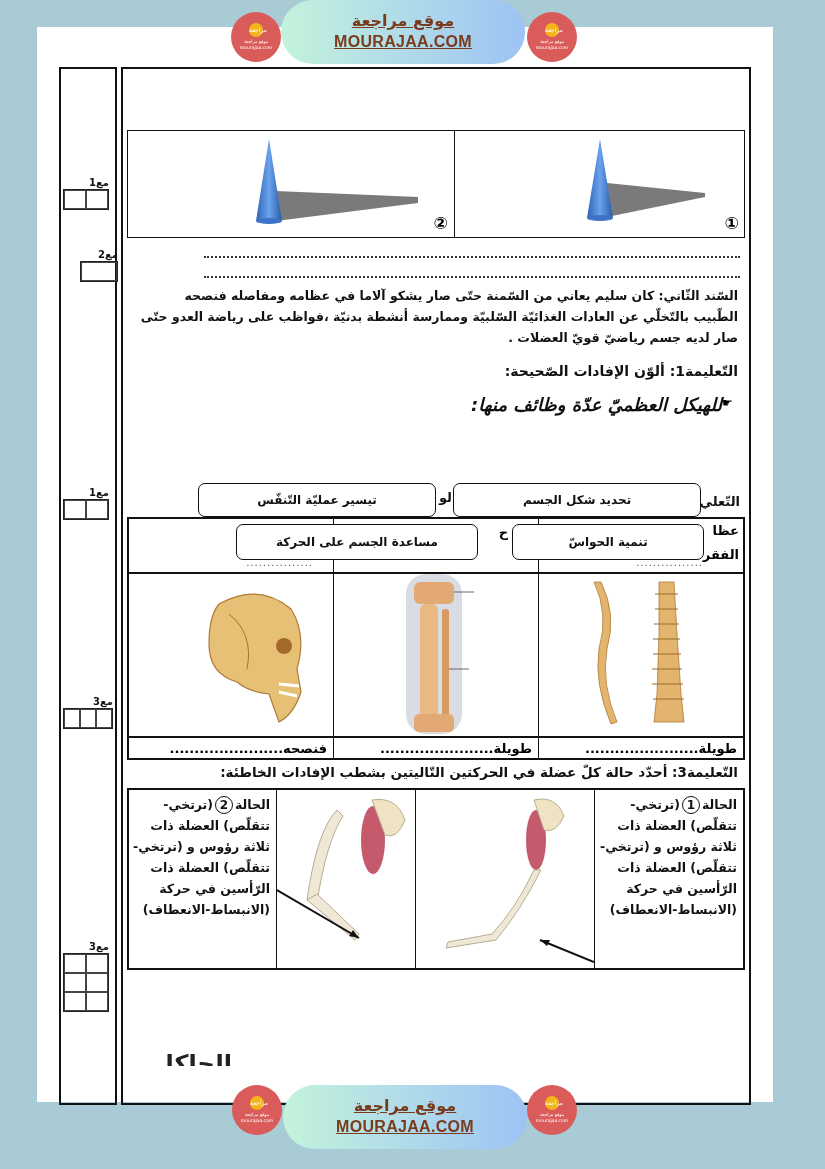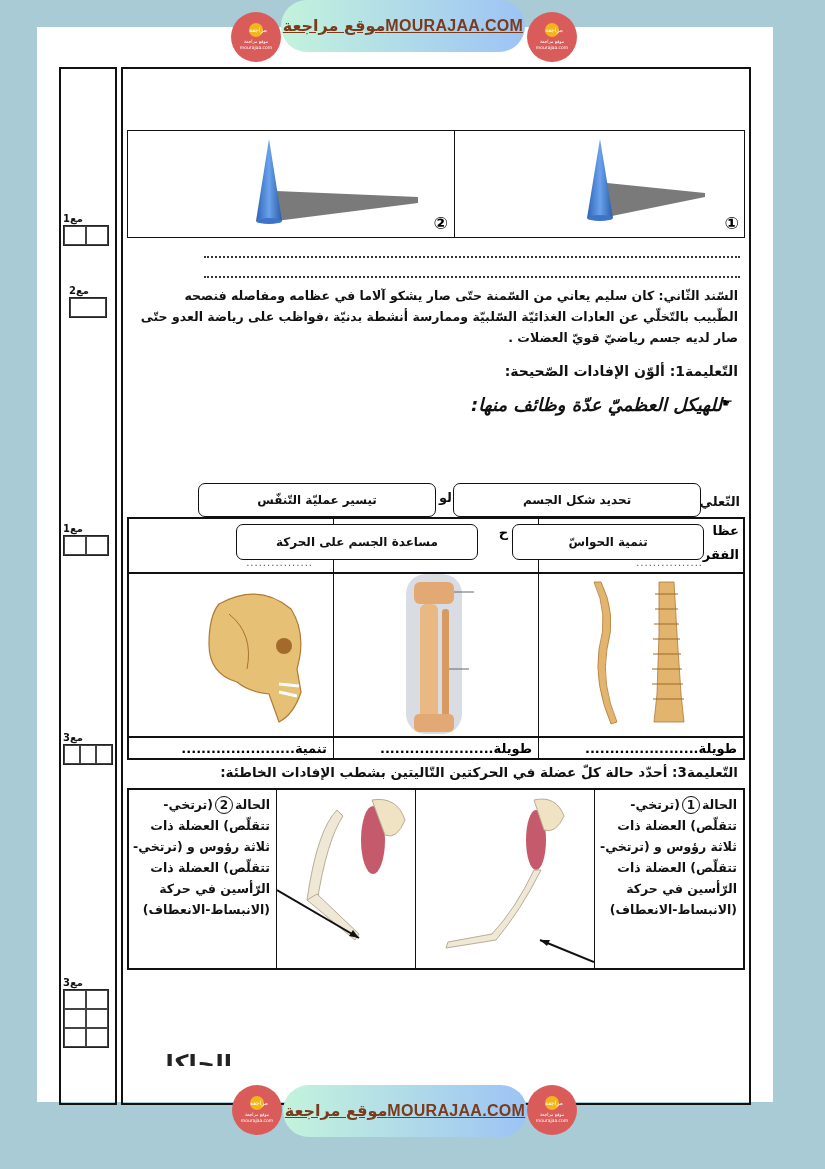--- a/index.html
+++ b/index.html
@@ -1,59 +1,59 @@
 <!DOCTYPE html>
 <html><head>
 <meta charset="utf-8">
 <style>
   html,body{margin:0;padding:0;}
   body{width:825px;height:1169px;background:#a9cbd6;position:relative;overflow:hidden;font-family:"DejaVu Sans",sans-serif;}
   .page{position:absolute;left:37px;top:27px;width:736px;height:1075px;background:#fff;}
   .left-col{position:absolute;left:59px;top:67px;width:58px;height:1038px;border:2px solid #111;box-sizing:border-box;}
   .main-box{position:absolute;left:121px;top:67px;width:630px;height:1038px;border:2px solid #111;box-sizing:border-box;}
   .score{position:absolute;direction:rtl;}
-  .score .lbl{font-size:10px;font-weight:bold;text-align:left;color:#111;width:100%;margin-top:36px;}
+  .score .lbl{font-size:10px;font-weight:bold;text-align:right;color:#111;width:100%;}
   .score .grid{display:grid;border:1.5px solid #222;margin-top:1px;}
   .score .grid div{border:1px solid #444;height:17px;}
   .txt{position:absolute;font-family:"DejaVu Sans",sans-serif;font-weight:bold;color:#111;direction:rtl;text-align:right;}
   .circ{display:inline-block;width:16px;height:16px;border:1.6px solid #111;border-radius:50%;text-align:center;line-height:16px;font-size:12px;margin:0 2px;}
   .shadow-table{position:absolute;left:127px;top:130px;width:618px;height:108px;border:1.5px solid #111;display:flex;box-sizing:border-box;}
   .shadow-cell{flex:1;position:relative;border-left:1.5px solid #111;}
   .shadow-cell:first-child{border-left:none;}
   .dots{position:absolute;left:204px;width:536px;border-bottom:2px dotted #333;height:0;}
   .option-box{position:absolute;border:1.8px solid #111;border-radius:7px;background:#fff;font-weight:bold;font-size:12px;display:flex;align-items:center;justify-content:center;direction:rtl;color:#111;}
   .bones-table{position:absolute;left:127px;top:517px;width:618px;height:243px;border:2px solid #111;box-sizing:border-box;}
   .bones-row{position:absolute;left:0;right:0;display:flex;}
   .bones-row > div{flex:1;border-left:1.5px solid #111;position:relative;}
   .bones-row > div:first-child{border-left:none;}
   .muscle-table{position:absolute;left:127px;top:788px;width:618px;height:182px;border:2px solid #111;box-sizing:border-box;display:flex;}
   .muscle-table > div{position:relative;border-left:1.5px solid #111;}
   .muscle-table > div:first-child{border-left:none;}
   .mtext{position:absolute;top:4px;right:6px;left:4px;font-weight:bold;font-size:12.5px;line-height:21px;direction:rtl;text-align:right;color:#111;}
-  .banner{position:absolute;width:244px;height:52px;border-radius:32px;background:linear-gradient(90deg,#c3f3dc,#9dc3f5);display:flex;flex-direction:row;align-items:center;justify-content:center;}
+  .banner{position:absolute;width:244px;height:64px;border-radius:32px;background:linear-gradient(90deg,#c3f3dc,#9dc3f5);display:flex;flex-direction:column;align-items:center;justify-content:center;}
   .banner .ar{color:#7a3a1c;font-weight:bold;font-size:16px;text-decoration:underline;direction:rtl;line-height:20px;}
   .banner .en{color:#7a3a1c;font-weight:bold;font-size:16px;text-decoration:underline;font-family:"Liberation Sans",sans-serif;line-height:22px;letter-spacing:0.3px;}
   .logo{position:absolute;width:50px;height:50px;border-radius:50%;background:#d95c5a;display:flex;flex-direction:column;align-items:center;justify-content:center;}
   .logo .dot{width:14px;height:14px;border-radius:50%;background:#f3b51a;font-size:6px;color:#fff;text-align:center;line-height:14px;}
   .logo .small{font-size:4.5px;color:#fff;line-height:6px;margin-top:2px;text-align:center;}
 </style>
 </head>
 <body>
 
 <div class="page"></div>
 
 <div class="left-col">
   <div class="score" style="left:2px;top:108px;width:46px;">
     <div class="lbl">مع1</div>
     <div class="grid" style="grid-template-columns:1fr 1fr;">
         <div></div>
         <div></div>
       </div>
   </div>
-  <div class="score" style="left:8px;top:180px;width:38px;">
+  <div class="score" style="left:19px;top:180px;width:38px;">
     <div class="lbl">مع2</div>
     <div class="grid" style="grid-template-columns:1fr;">
         <div></div>
       </div>
   </div>
   <div class="score" style="left:2px;top:418px;width:46px;">
     <div class="lbl">مع1</div>
     <div class="grid" style="grid-template-columns:1fr 1fr;">
         <div></div>
         <div></div>
@@ -178,21 +178,21 @@
           <line x1="114" y1="80" x2="142" y2="80"></line>
             <line x1="113" y1="95" x2="143" y2="95"></line>
           <line x1="113" y1="110" x2="144" y2="110"></line>
             <line x1="114" y1="125" x2="145" y2="125"></line>
         </g>
       </svg>
     </div>
   </div>
   <div class="bones-row" style="top:219px;height:22px;">
     <div style="direction:rtl;text-align:right;padding-right:6px;font-size:13px;font-weight:bold;line-height:22px;">
-      <span>تنمية</span><span>.......................</span>
+      <span>فنصحه</span><span>.......................</span>
     </div>
     <div style="direction:rtl;text-align:right;padding-right:6px;font-size:13px;font-weight:bold;line-height:22px;">
       <span>طويلة</span><span>.......................</span>
     </div>
     <div style="direction:rtl;text-align:right;padding-right:6px;font-size:13px;font-weight:bold;line-height:22px;">
       <span>طويلة</span><span>.......................</span>
     </div>
   </div>
 </div>
 

